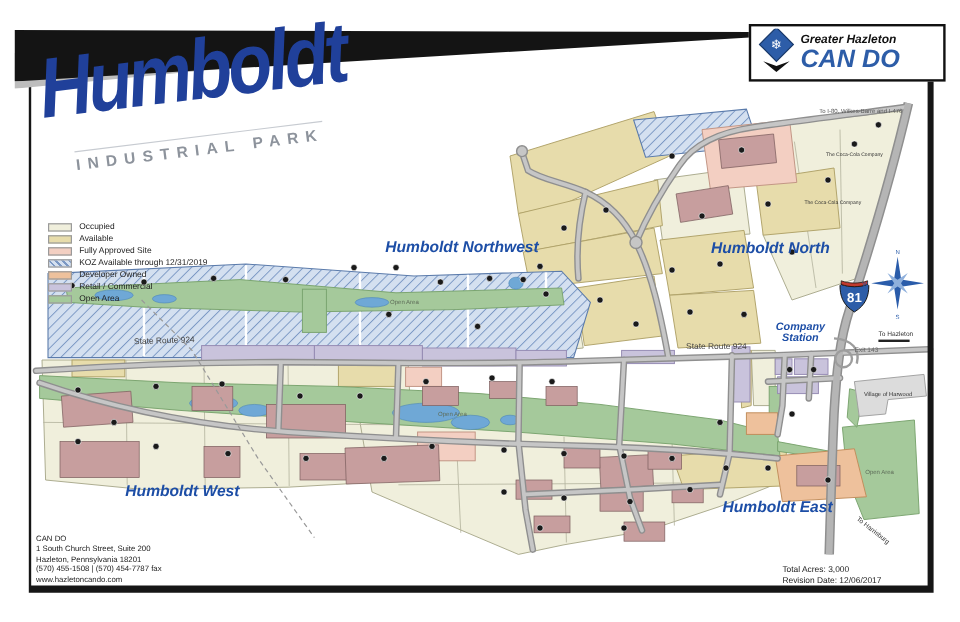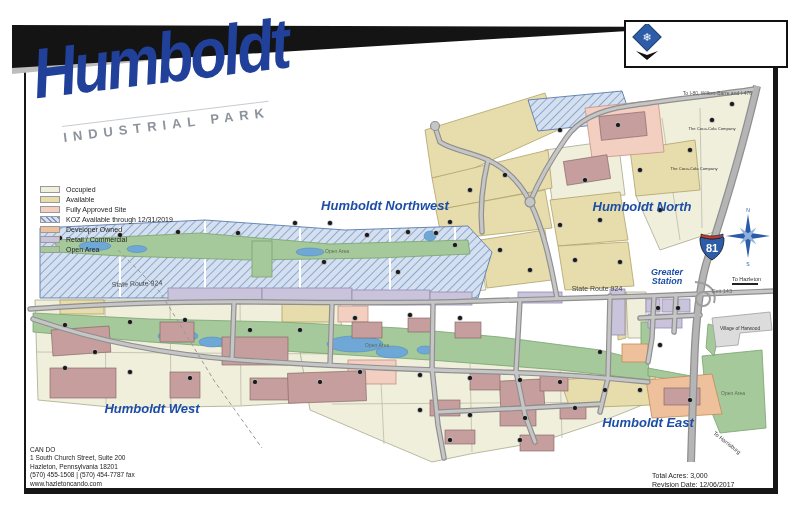--- a/index.html
+++ b/index.html
@@ -335,40 +335,44 @@
 
       <text x="740" y="330" text-anchor="middle" font-size="4.8" fill="#333">Village of Harwood</text>
       <text x="337" y="253" text-anchor="middle" font-size="5" fill="#5d6b58">Open Area</text>
       <text x="377" y="347" text-anchor="middle" font-size="5" fill="#5d6b58">Open Area</text>
       <text x="733" y="395" text-anchor="middle" font-size="5" fill="#5d6b58">Open Area</text>
       <text x="712" y="130" text-anchor="middle" font-size="4.2" fill="#333">The Coca-Cola Company</text>
       <text x="694" y="170" text-anchor="middle" font-size="4.2" fill="#333">The Coca-Cola Company</text>
     </g>
   </svg>
 
-  <div class="ovl lbl-station">Greater Station</div>
+  <div class="ovl lbl-station">Company Station</div>
   <div class="ovl lbl-toi80">To I-80, Wilkes-Barre and I-476</div>
   <div class="ovl lbl-tohazleton">To Hazleton</div>
   <div class="ovl lbl-toharrisburg">To Harrisburg</div>
 
   <div class="frame"></div>
   <div class="banner-shadow"></div>
   <div class="banner-black"></div>
 
   <div class="title-wrap">
     <div class="title-main">Humboldt</div>
     <div class="title-sub">INDUSTRIAL PARK</div>
   </div>
 
   <div class="logo-box">
     <svg width="30" height="40" viewBox="0 0 30 40">
       <rect x="5" y="3" width="20" height="20" transform="rotate(45 15 13)" fill="#2d5da8" stroke="#1a3a6b" stroke-width="1"></rect>
       <text x="15" y="17" text-anchor="middle" font-size="11" fill="#ffffff">❄</text>
       <path d="M4,27 L15,36 L26,27 L15,31 Z" fill="#111"></path>
     </svg>
+    <div class="logo-text">
+      <span class="logo-tagline">Greater Hazleton</span>
+      <span class="logo-brand">CAN DO</span>
+    </div>
   </div>
 
   <div class="legend">
     <div class="lg-row">
       <span class="sw" style="background-color: rgb(240, 239, 220);"></span>
       <span class="lg-label">Occupied</span>
     </div>
     <div class="lg-row">
       <span class="sw" style="background-color: rgb(231, 220, 171);"></span>
       <span class="lg-label">Available</span>

